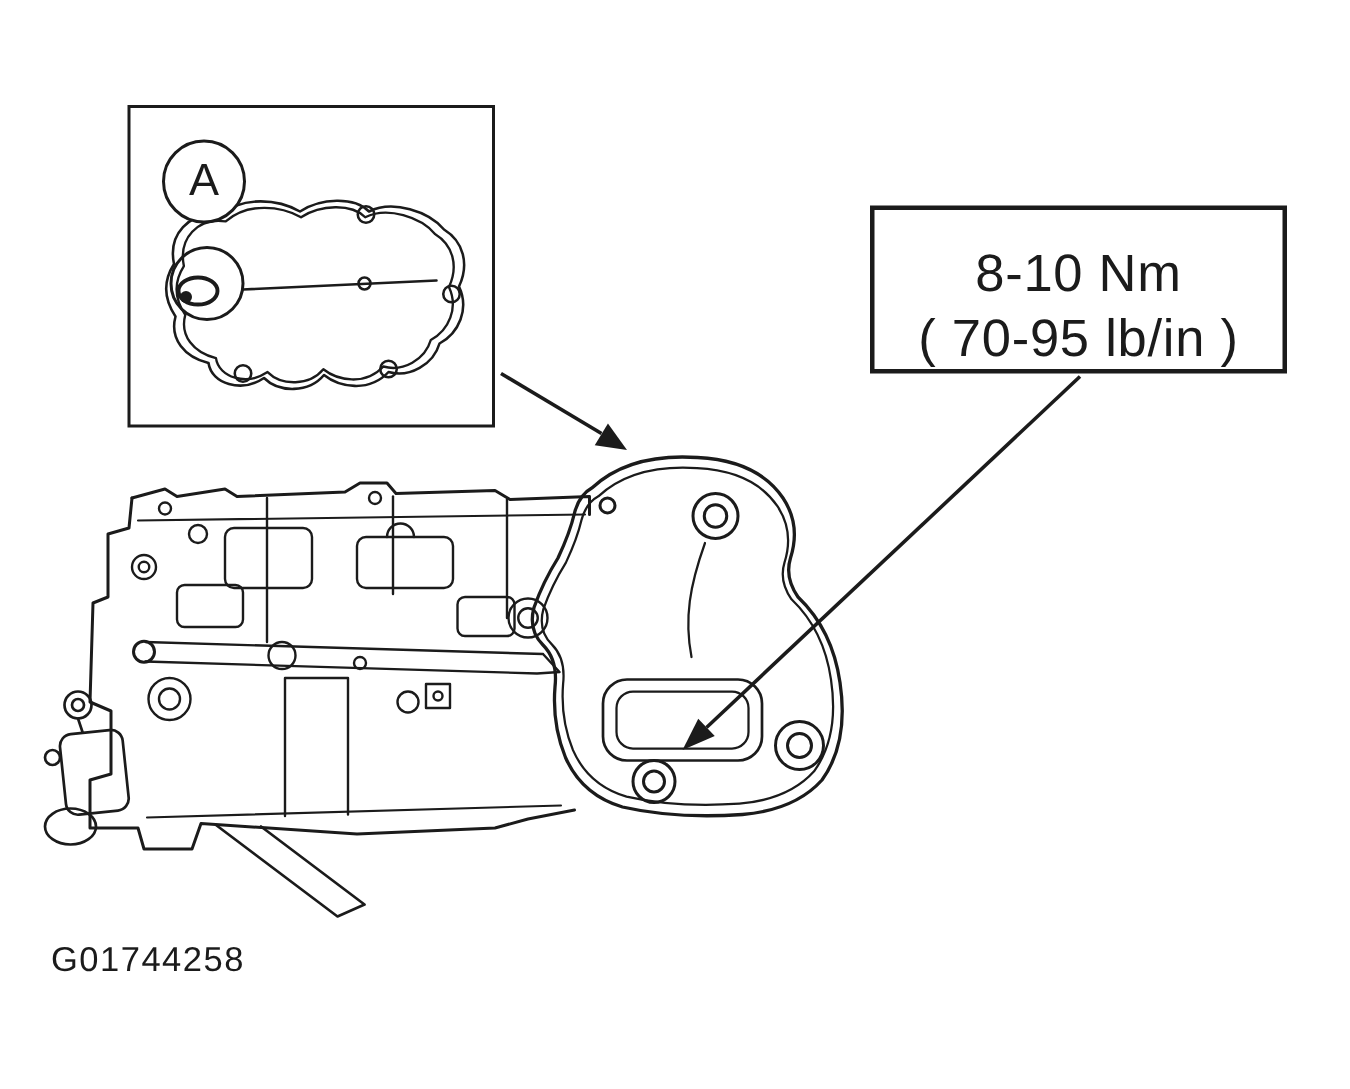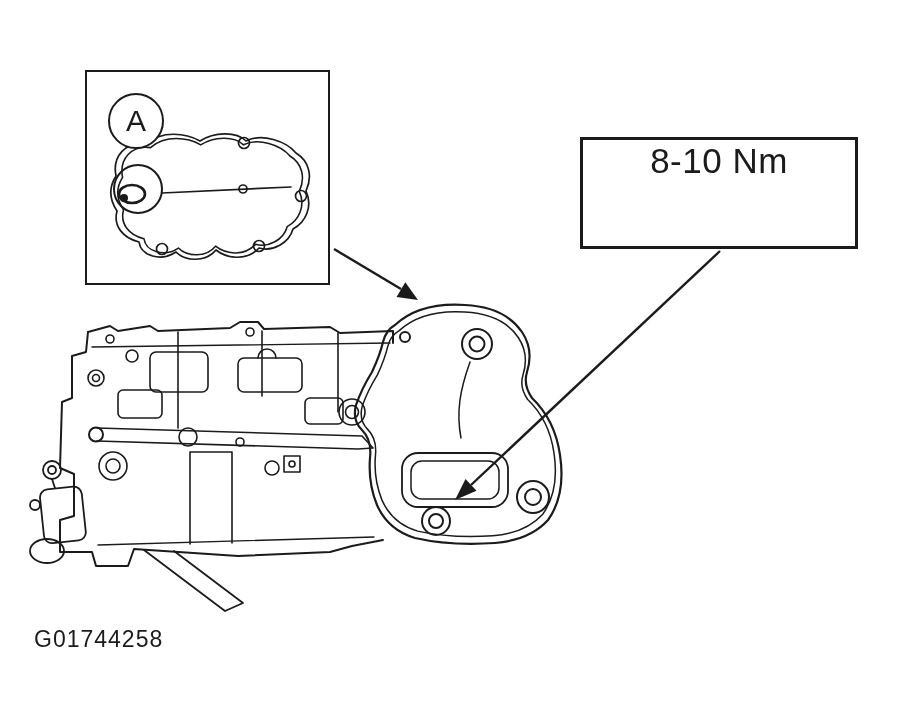--- a/index.html
+++ b/index.html
@@ -22,21 +22,21 @@
   }
   .callout-circle{
     position:absolute;left:108px;top:93px;width:56px;height:56px;
     border:2px solid var(--line);border-radius:50%;
     display:flex;align-items:center;justify-content:center;
     font-size:30px;background:#fff;box-sizing:border-box;
   }
   .torque-box{
     position:absolute;left:580px;top:137px;width:278px;height:112px;
     border:3px solid var(--line);box-sizing:border-box;background:#fff;
-    display:flex;flex-direction:column;align-items:center;justify-content:flex-start;
+    display:flex;flex-direction:column;align-items:center;justify-content:flex-end;
     gap:1px;
   }
   .torque-line{font-size:35px;line-height:1.18;letter-spacing:.5px;white-space:pre;}
   .figure-id{
     position:absolute;left:34px;top:626px;
     font-size:23px;font-weight:normal;letter-spacing:1px;
   }
 </style>
 </head>
 <body>
@@ -161,17 +161,18 @@
   </svg>
 
   <div class="detail-box"></div>
 
   <div class="callout-circle">
     <span>A</span>
   </div>
 
   <div class="torque-box">
     <div class="torque-line">8-10 Nm</div>
+    <div class="torque-line">( 70-95 lb/in )</div>
   </div>
 
   <div class="figure-id">G01744258</div>
 
 </div>
 
 </body></html>

